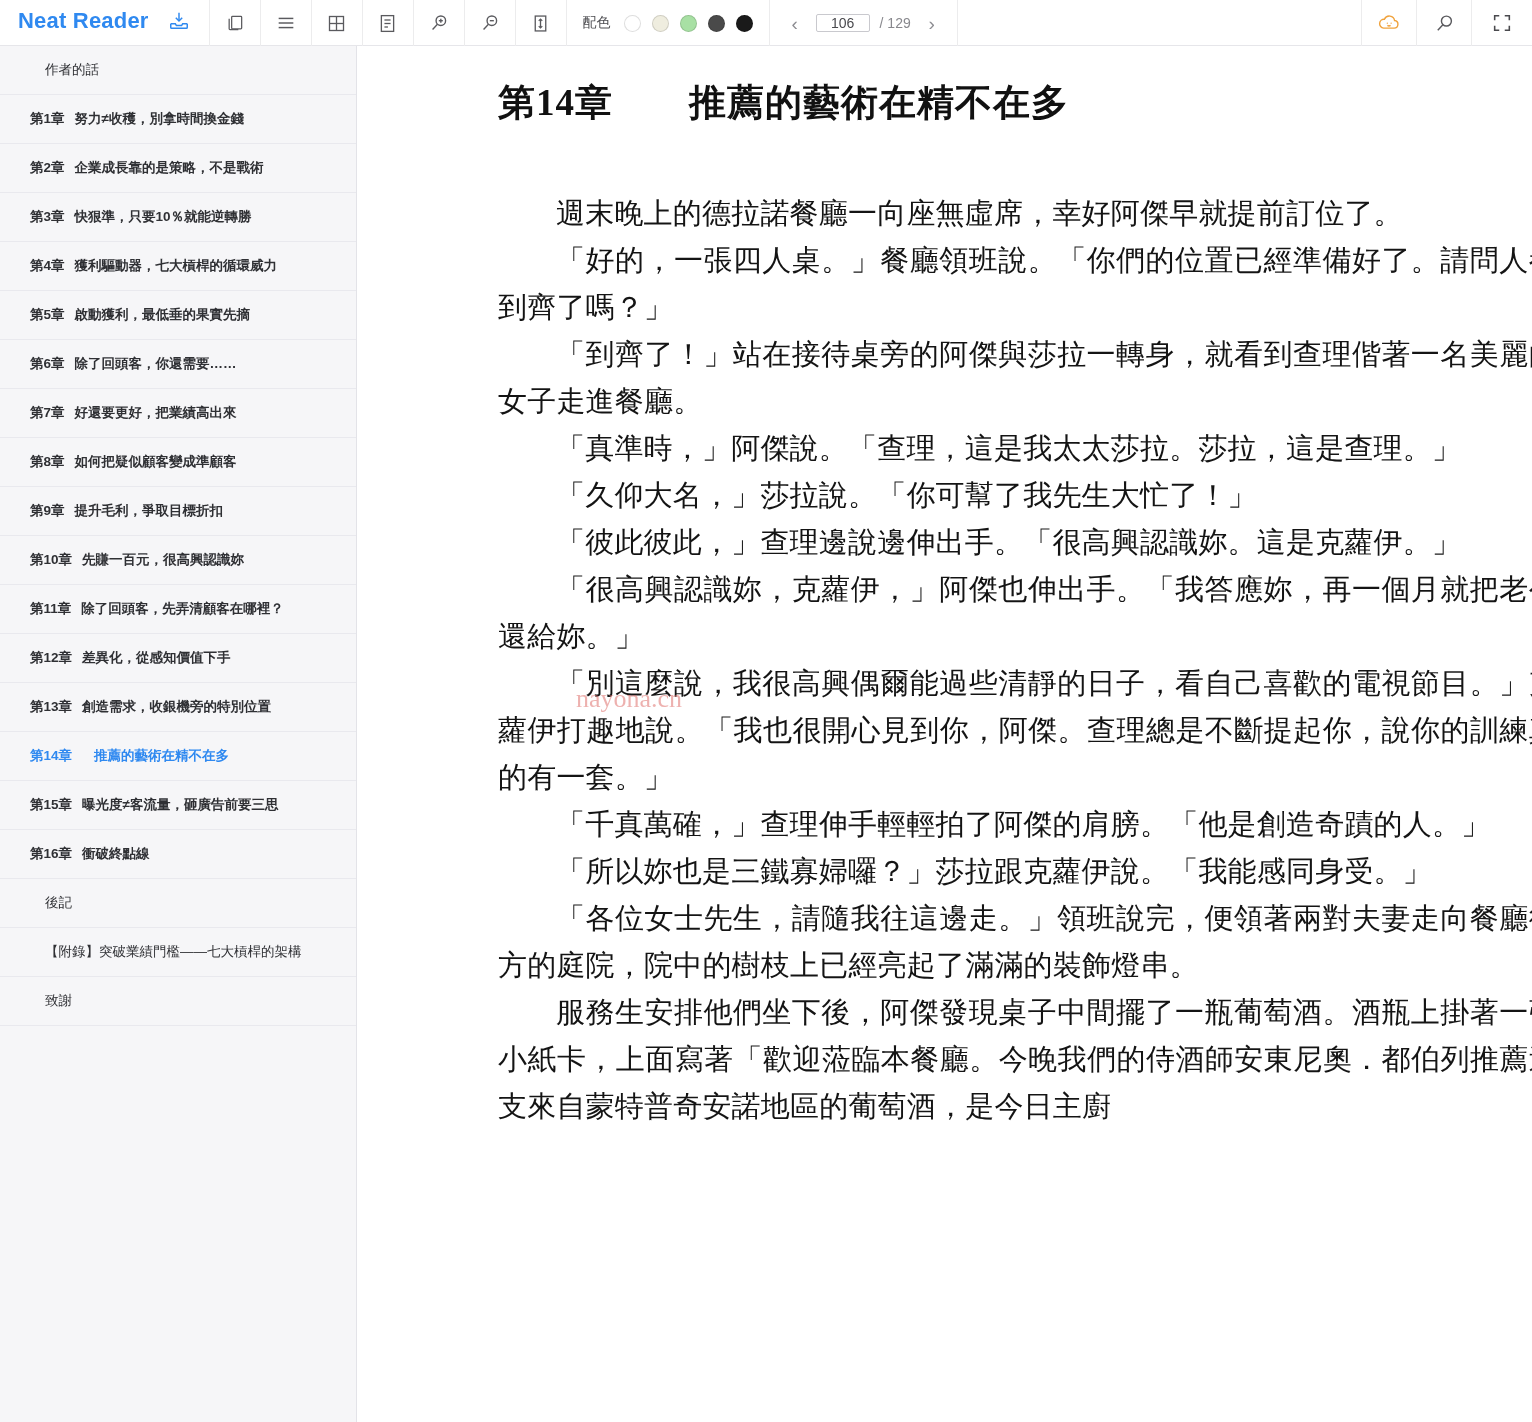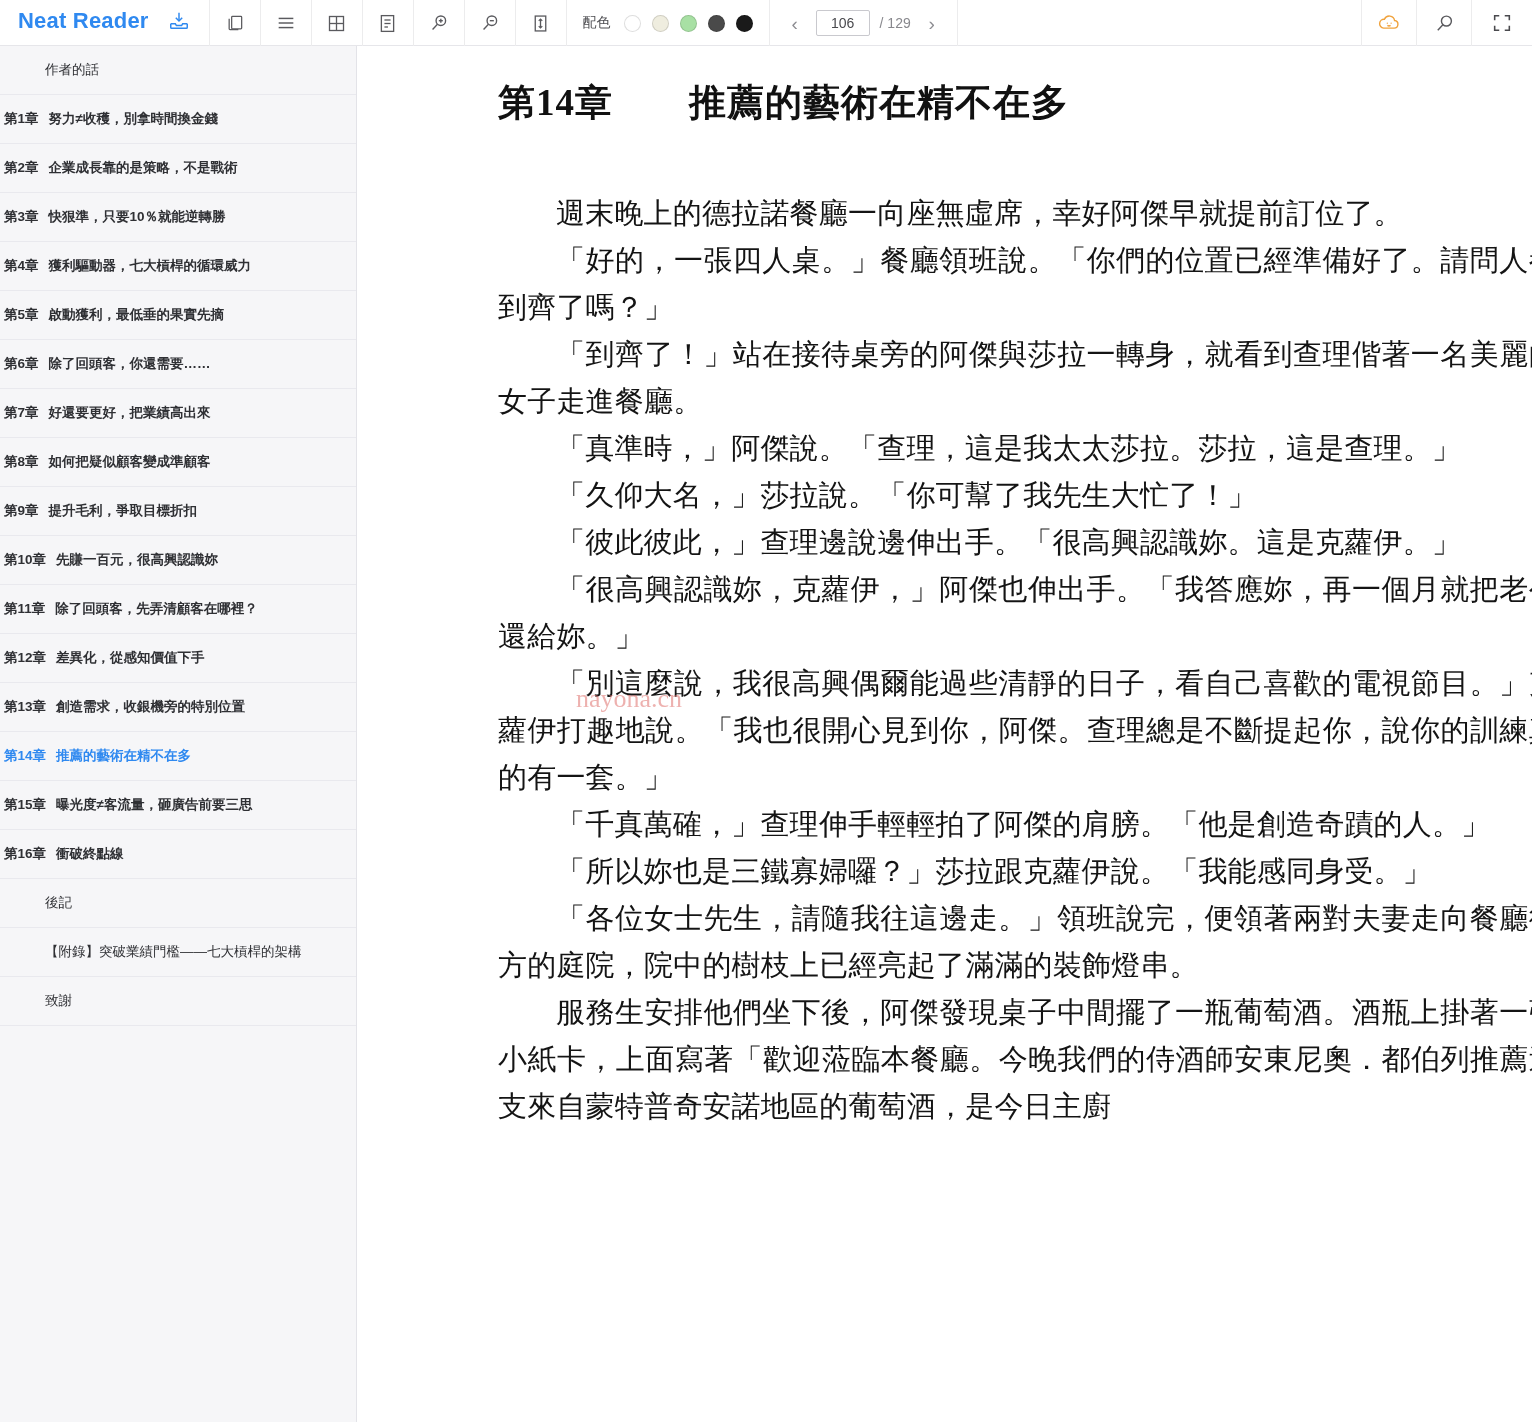--- a/index.html
+++ b/index.html
@@ -76,21 +76,21 @@
     padding: 0 14px;
     gap: 10px;
   }
   .pg-arrow {
     width: 22px; height: 30px;
     display: flex; align-items: center; justify-content: center;
     color: #8d8d92; cursor: pointer;
     font-size: 19px; line-height: 1;
   }
   .pg-input {
-    width: 54px; height: 26px;
+    width: 54px; height: 18px;
     border: 1px solid #c9c9ce;
     border-radius: 2px;
     text-align: center;
     font-size: 14px;
     color: #4a4a4e;
     background: #fff;
     font-family: "Liberation Sans", sans-serif;
     padding: 0;
   }
   .pg-total {
@@ -112,23 +112,23 @@
     height: 49px;
     display: flex; align-items: center;
     padding: 0 16px 0 14px;
     border-bottom: 1px solid #e9e9ee;
     font-size: 13.5px;
     color: #2f3034;
     cursor: pointer;
     white-space: nowrap;
     overflow: hidden;
   }
-  .toc-item.lvl0 { padding-left: 4px; }
+  .toc-item.lvl0 { padding-left: 30px; }
   .toc-item.lvl1 { padding-left: 45px; }
-  .toc-item.active { color: #2f89f0; font-weight: bold; }
+  .toc-item.active { color: #2f89f0; font-weight: bold; gap: 12px; }
   .toc-num  { font-weight: bold; margin-right: 10px; }
   .toc-item.active .toc-num { color: #2f89f0; }
   .toc-title { font-weight: bold; }
   .toc-item.lvl1 .toc-title { font-weight: normal; }
   .toc-item.head .toc-title { font-weight: normal; }
 
   
   #reader {
     position: absolute;
     top: 48px; left: 358px;

